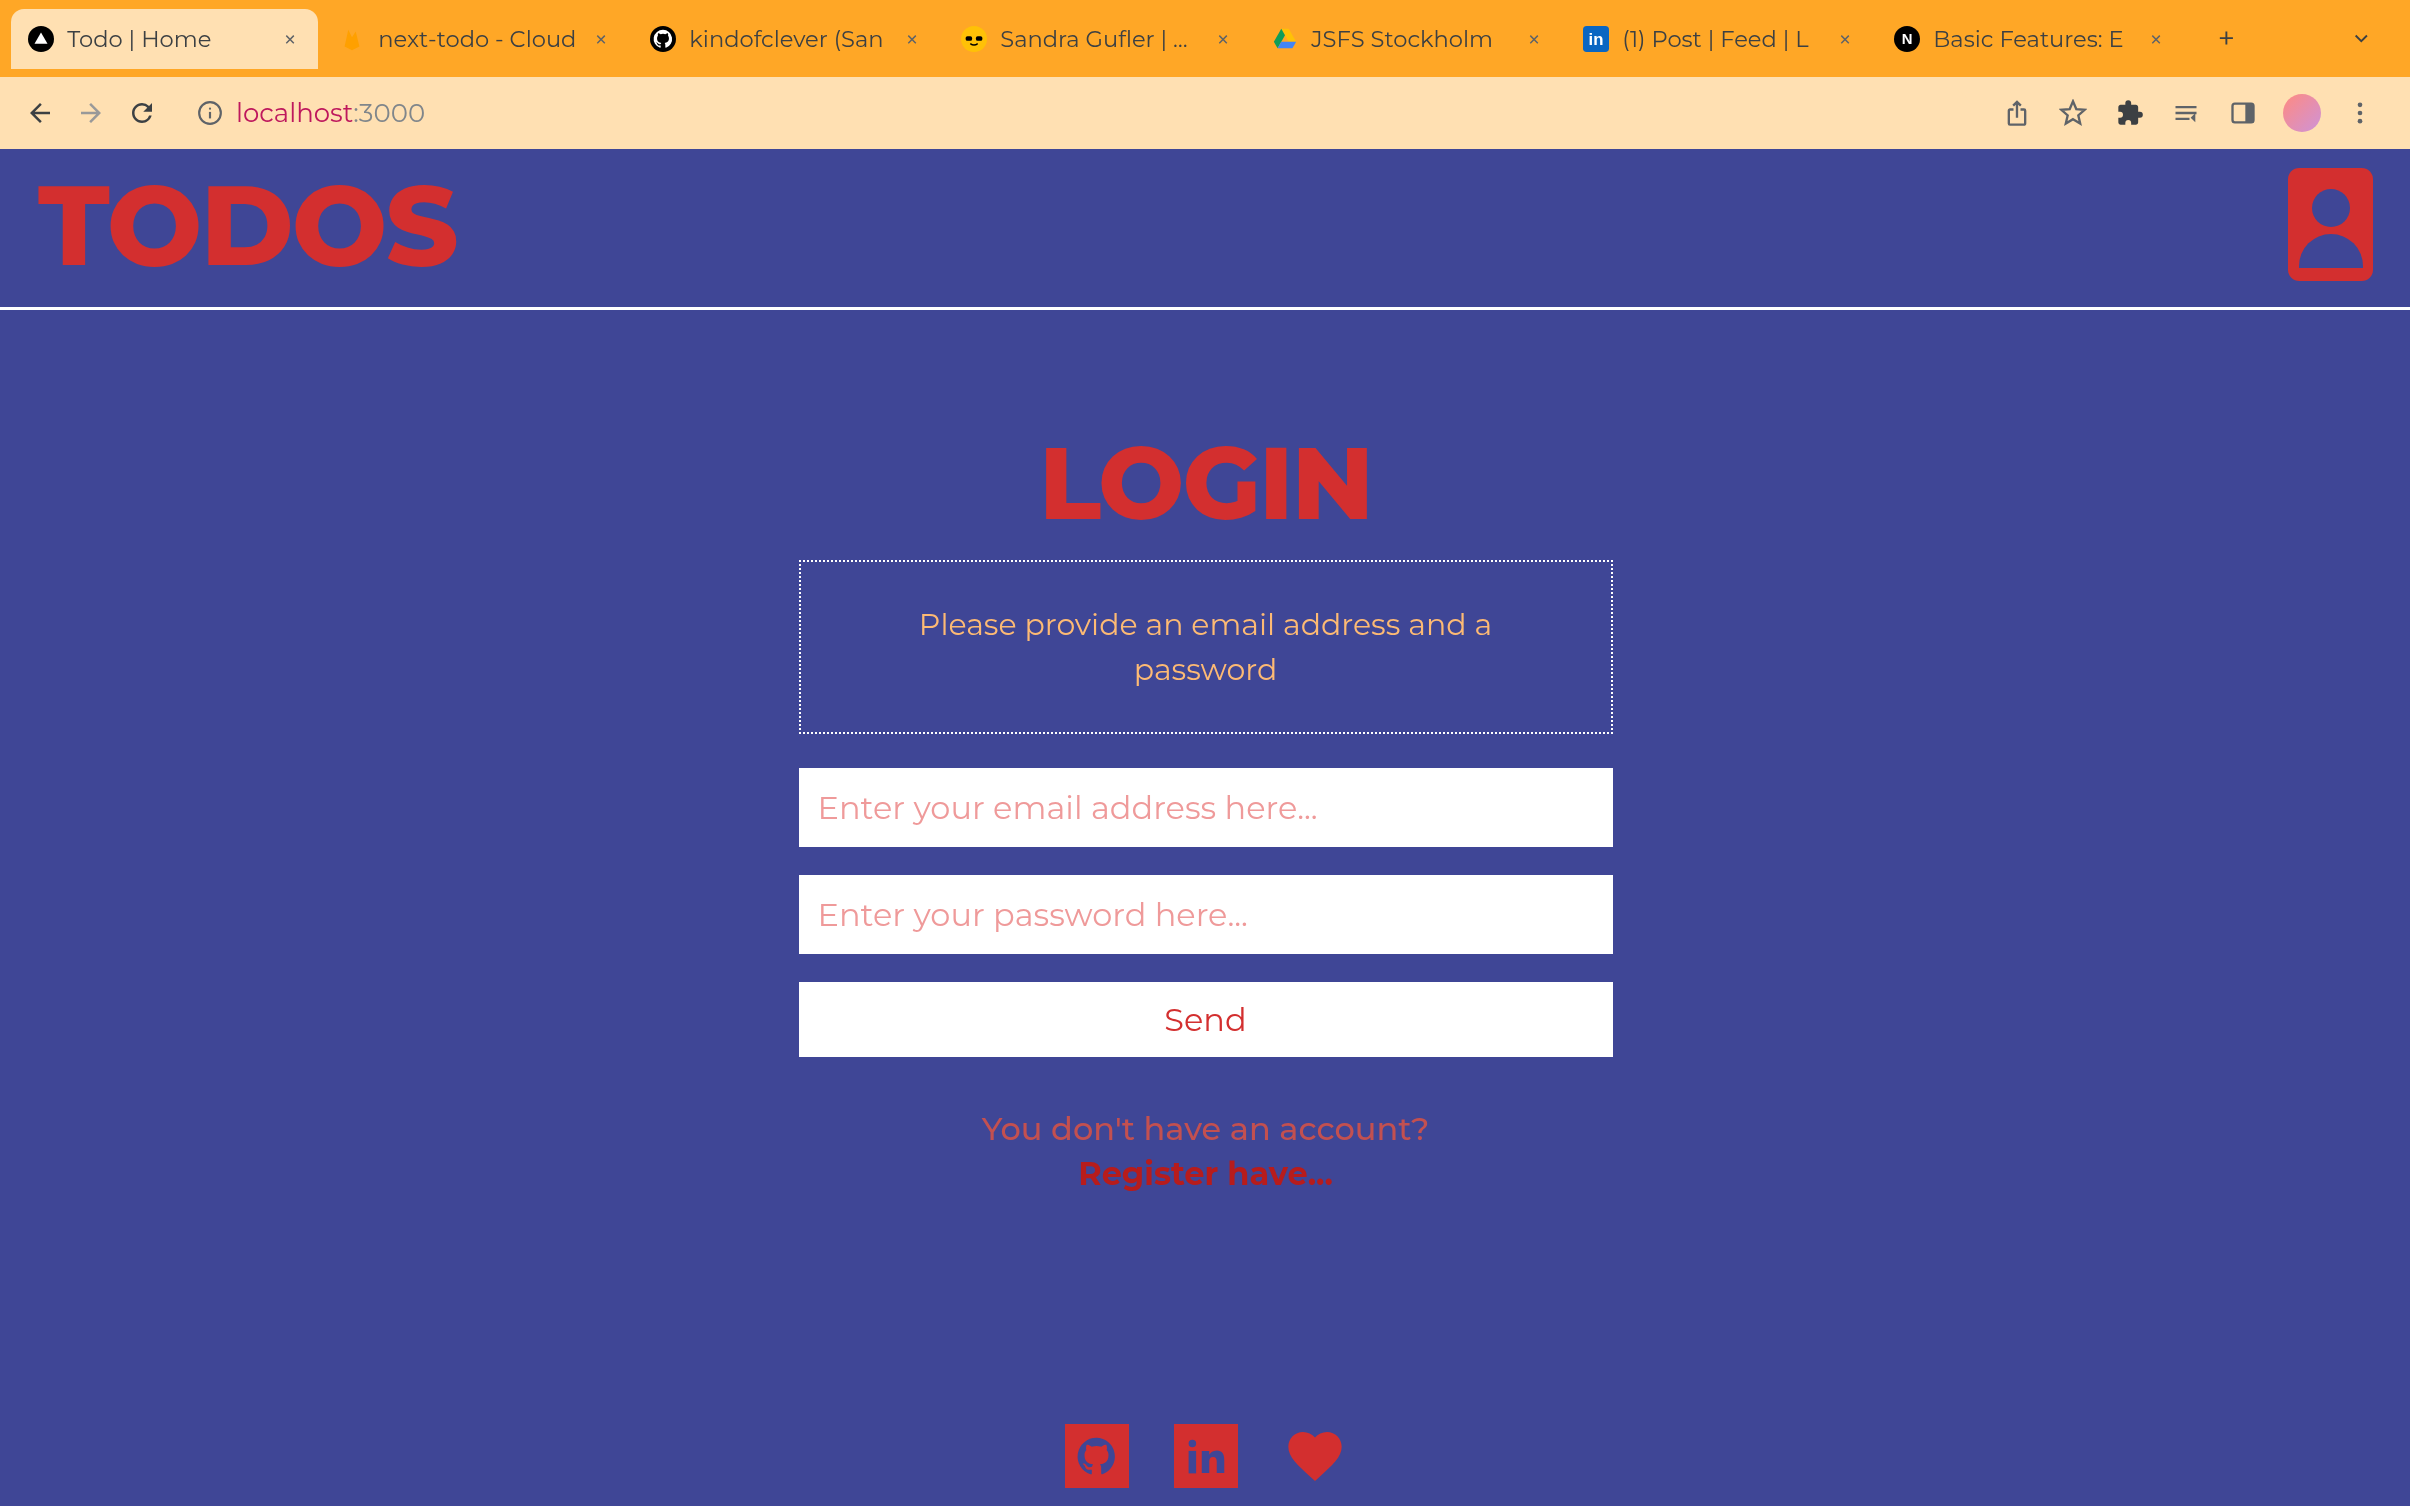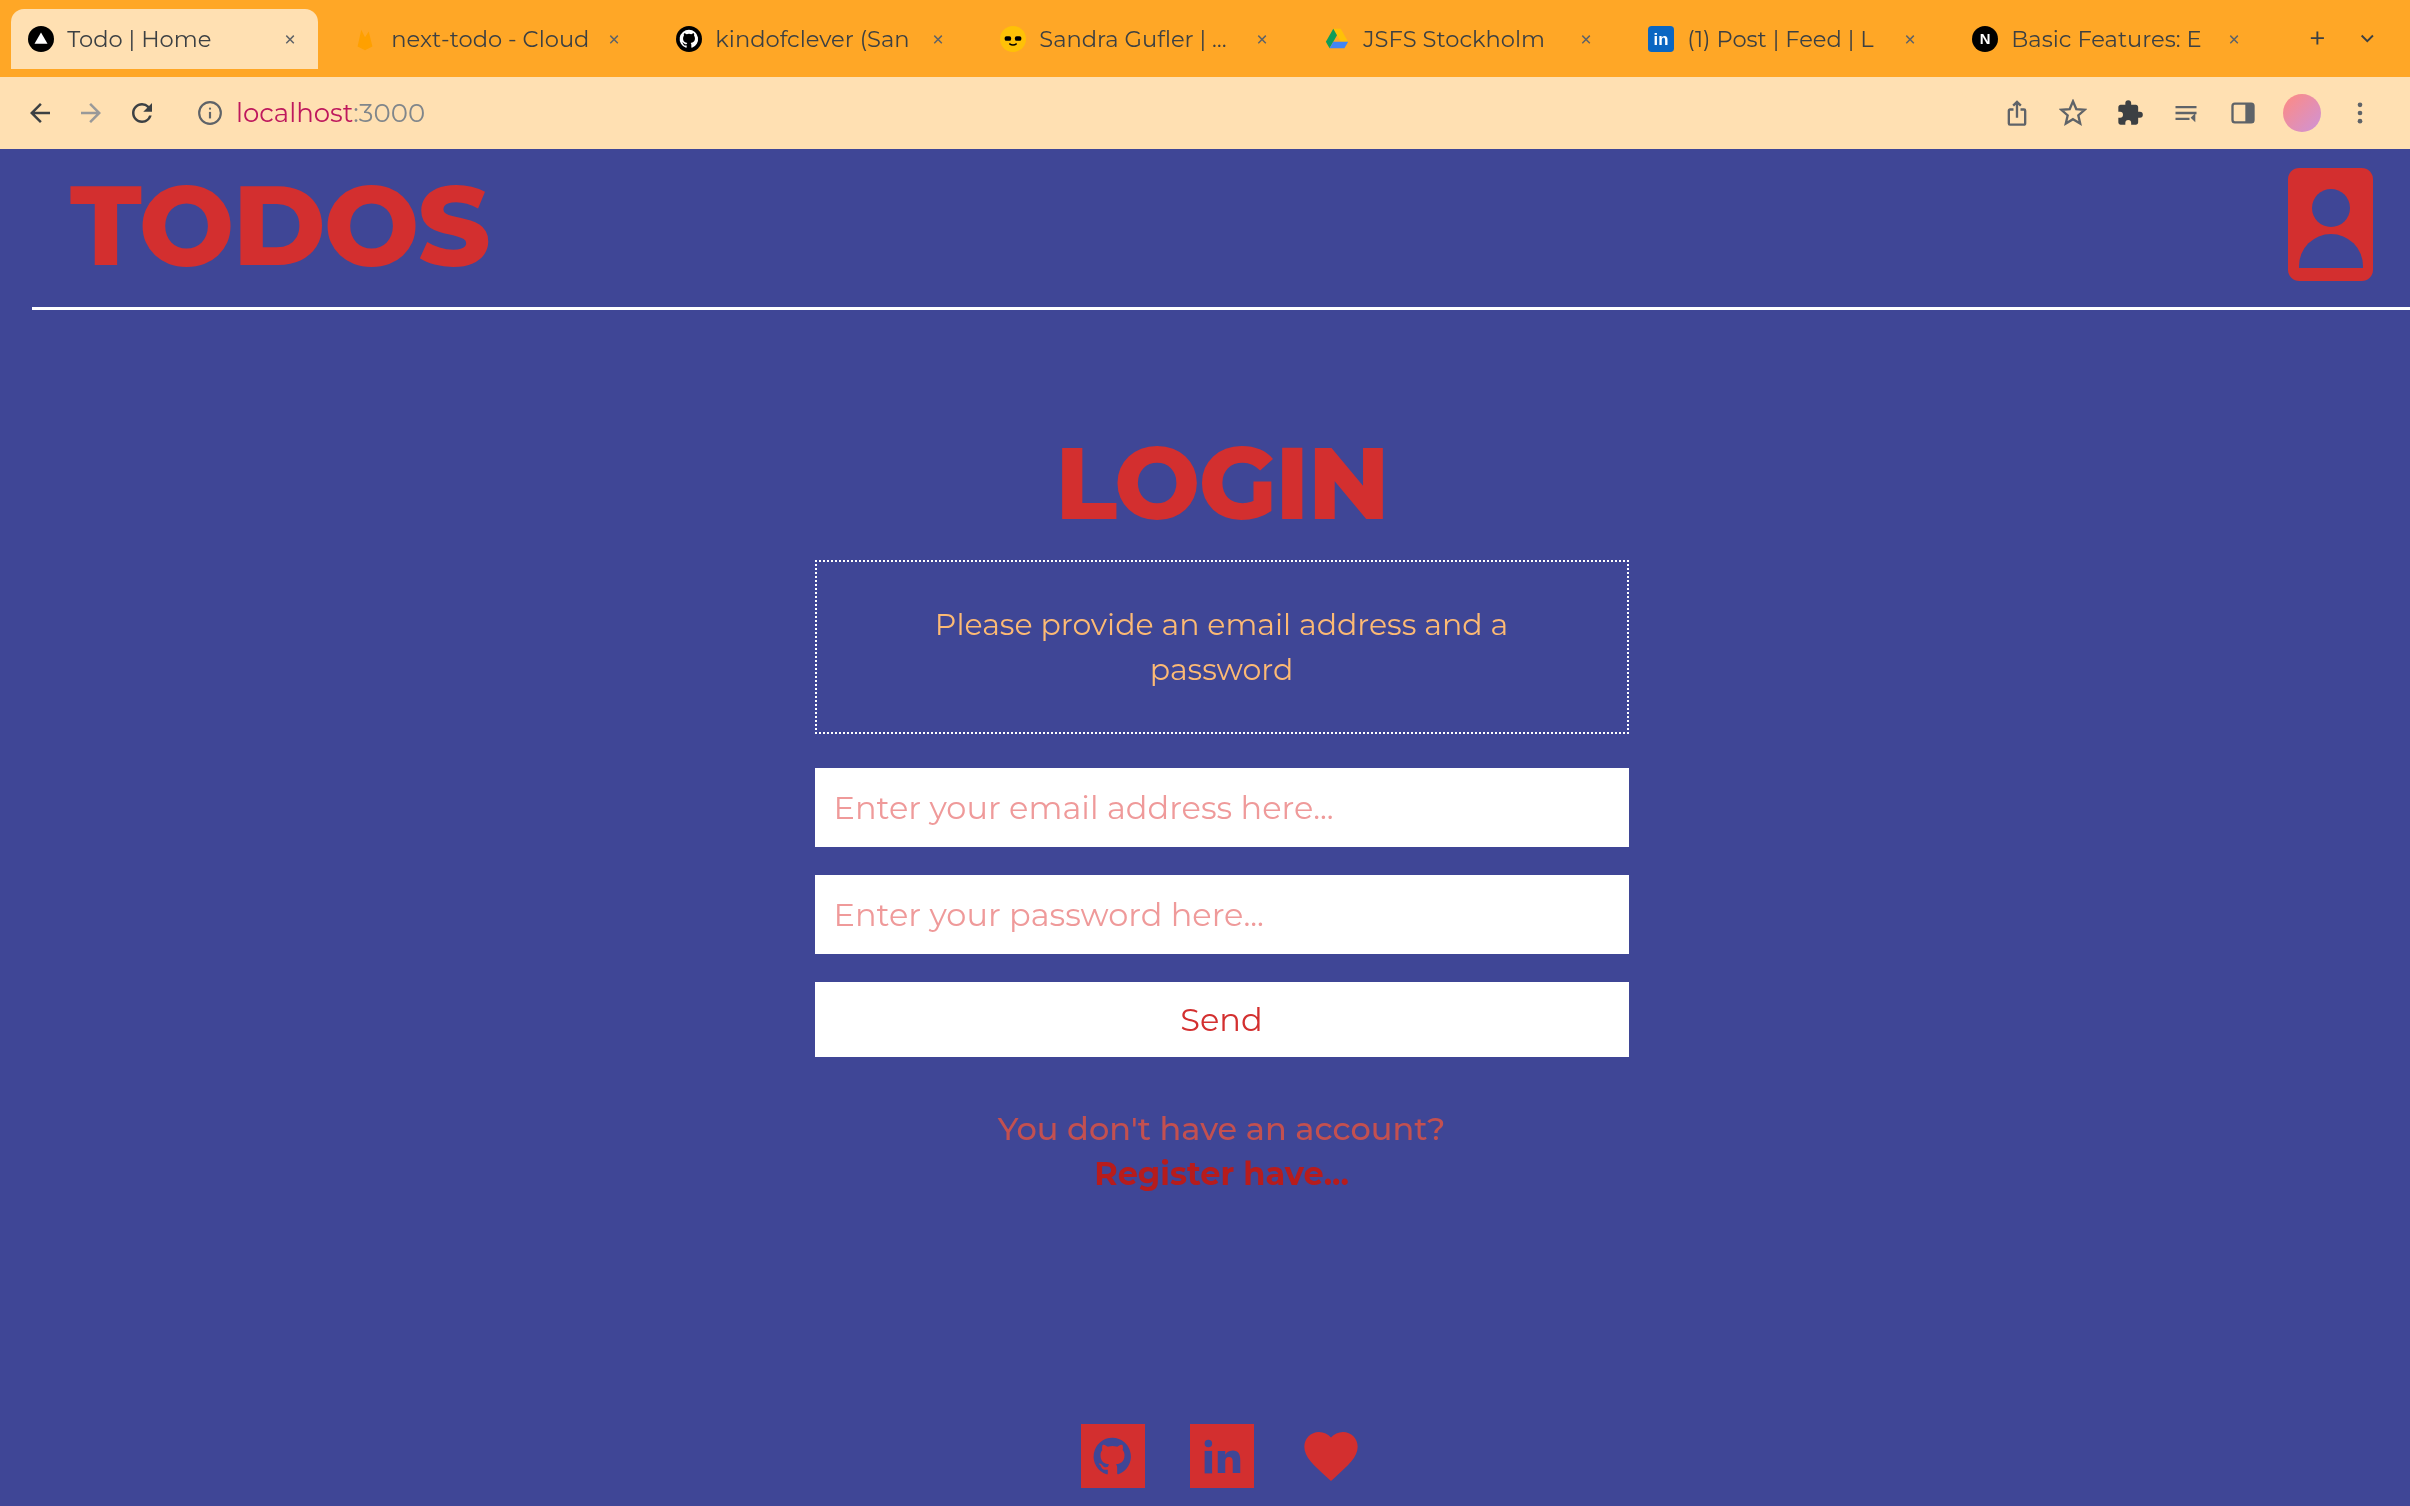--- a/index.html
+++ b/index.html
@@ -18,21 +18,21 @@
     
     .browser-chrome {
       background: #ffa726;
       height: 149px;
     }
     .tab-bar {
       display: flex;
       align-items: center;
       height: 77px;
       padding: 0 11.3px;
-      gap: 17px;
+      gap: 4px;
     }
     .tab {
       display: flex;
       align-items: center;
       height: 60px;
       padding: 0 17px;
       font-size: 22.6px;
       color: #3c4043;
       gap: 13px;
       min-width: 0;
@@ -163,21 +163,20 @@
       background: linear-gradient(135deg, #ff8a80, #ce93d8);
       cursor: pointer;
     }
     
     
     .app {
       background: #3f4696;
       height: calc(1507px - 149px);
       display: flex;
       flex-direction: column;
-      padding-left: 32px;
     }
     .app-header {
       display: flex;
       align-items: center;
       justify-content: space-between;
       padding: 19px 38px 26px 38px;
       border-bottom: 3.8px solid #fff;
     }
     .logo {
       font-size: 113px;

